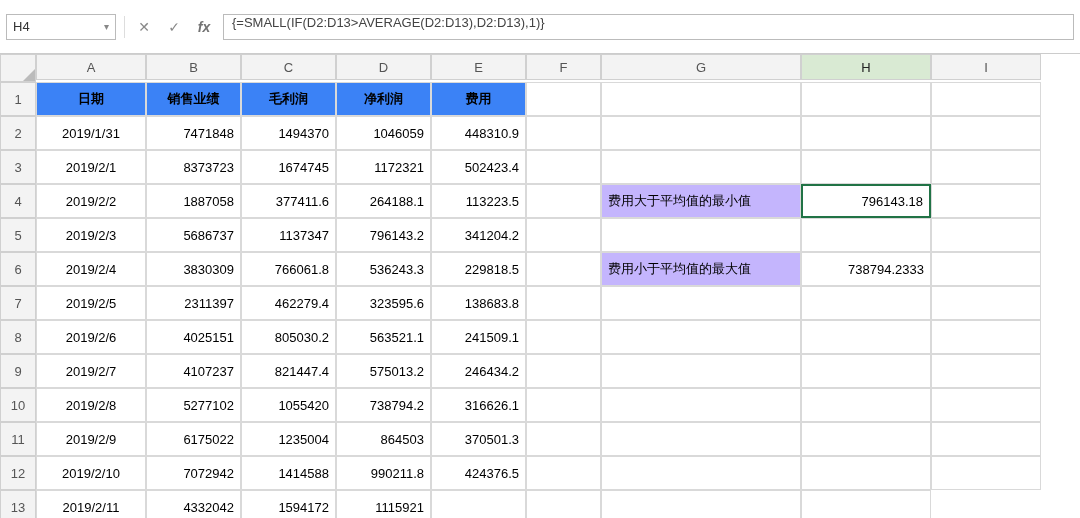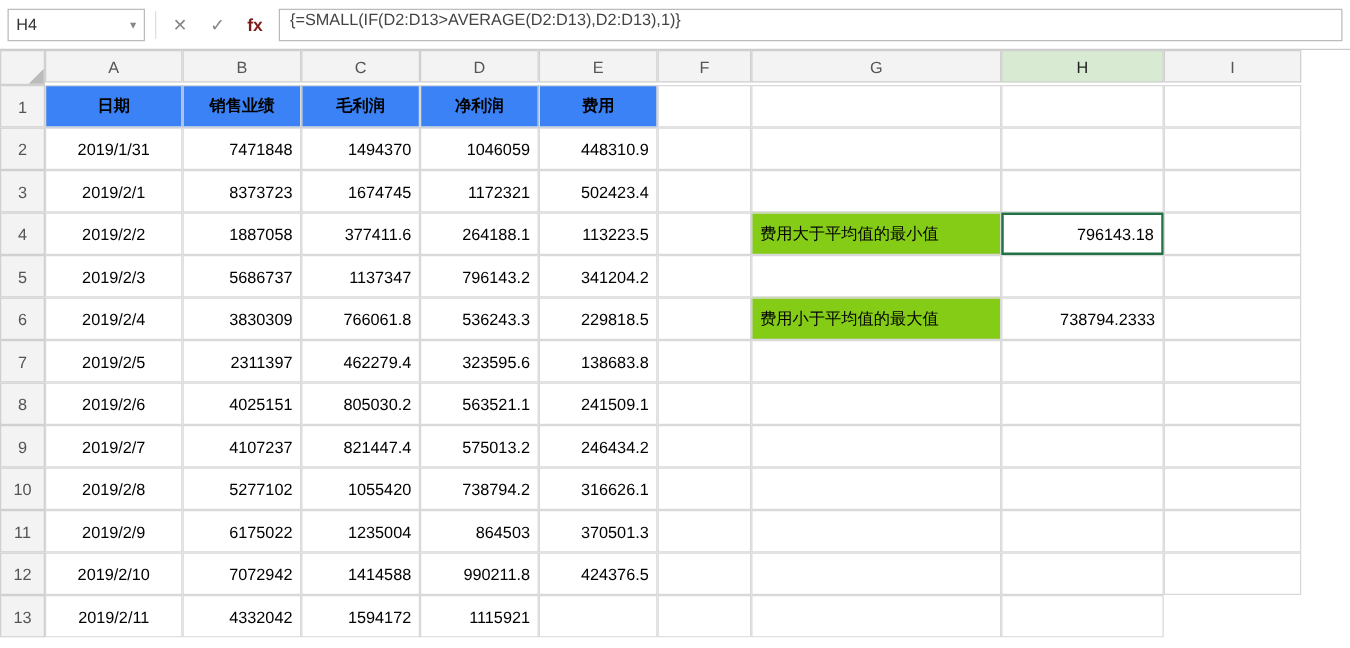--- a/index.html
+++ b/index.html
@@ -1,34 +1,34 @@
 <!DOCTYPE html>
 <html><head>
 <meta charset="utf-8">
 <style>
 *{box-sizing:border-box;margin:0;padding:0}
 body{font-family:"Microsoft YaHei",Arial,sans-serif;font-size:13px;background:#fff;color:#000}
-.fbar{display:flex;align-items:center;height:40px;border-bottom:1px solid #ccc;padding:3px 6px;gap:8px}
+.fbar{display:flex;align-items:center;height:54px;border-bottom:1px solid #ccc;padding:3px 6px;gap:8px}
 .nbox{width:110px;height:26px;border:1px solid #bbb;background:#fff;display:flex;align-items:center;padding:0 6px;font-size:13px;color:#333}
 .nbox .arrow{margin-left:auto;color:#888;font-size:10px}
 .sep{width:1px;height:22px;background:#ddd}
 .ibtn{width:22px;height:22px;display:flex;align-items:center;justify-content:center;color:#888;font-size:14px}
-.fx{font-weight:700;color:#7f1d1d}
+.fx{font-style:italic;font-weight:700;color:#737373}
 .fbox{flex:1;height:26px;border:1px solid #bbb;display:flex;padding:0 8px;color:#444}
 .grid{display:grid;grid-template-columns:36px 110px 95px 95px 95px 95px 75px 200px 130px 110px;border-collapse:collapse}
 .hd{background:#f3f3f3;border:1px solid #d0d0d0;height:26px;display:flex;align-items:center;justify-content:center;color:#555;font-size:13px}
 .hd.active{background:#d9ead3;color:#222}
 .corner{background:#f3f3f3;border:1px solid #d0d0d0}
 .corner::after{content:"";display:block;width:0;height:0;border-left:12px solid transparent;border-bottom:12px solid #bbb;margin-left:auto;margin-top:14px}
 .rh{background:#f3f3f3;border:1px solid #d0d0d0;display:flex;align-items:center;justify-content:center;color:#555}
 .cell{border:1px solid #d9d9d9;height:34px;display:flex;align-items:center;justify-content:center;padding:0 6px}
 .th{background:#3b82f6;font-weight:700}
 .tright{justify-content:flex-end}
 .tleft{justify-content:flex-start}
-.lbl{background:#84cc16}
+.lbl{background:#c4b5fd}
 .active-cell{border:2px solid #217346;justify-content:flex-end}
 </style>
 </head>
 <body>
 
 <div class="fbar">
   <div class="nbox">
     <span>H4</span>
     <span class="arrow">▾</span>
   </div>

